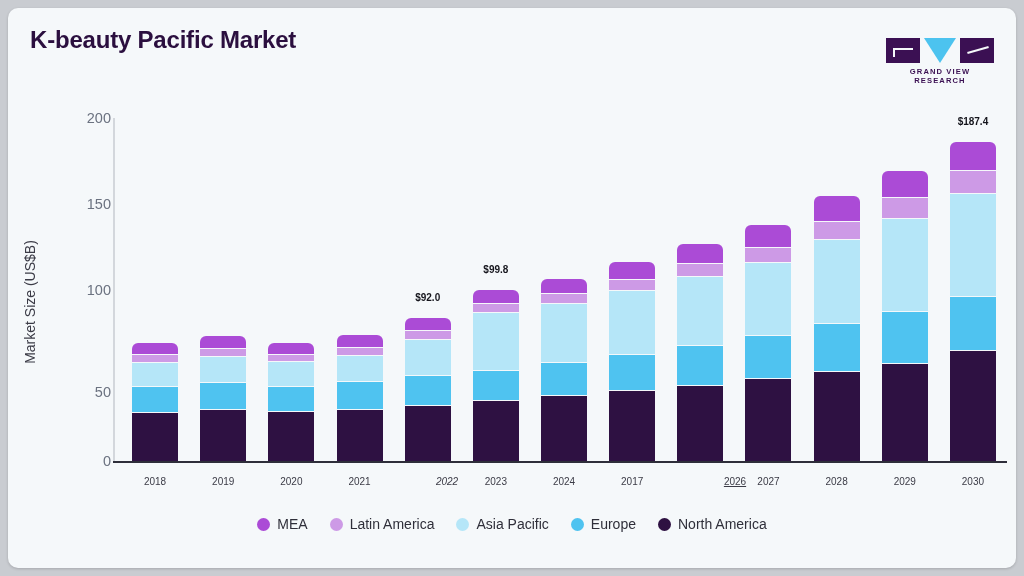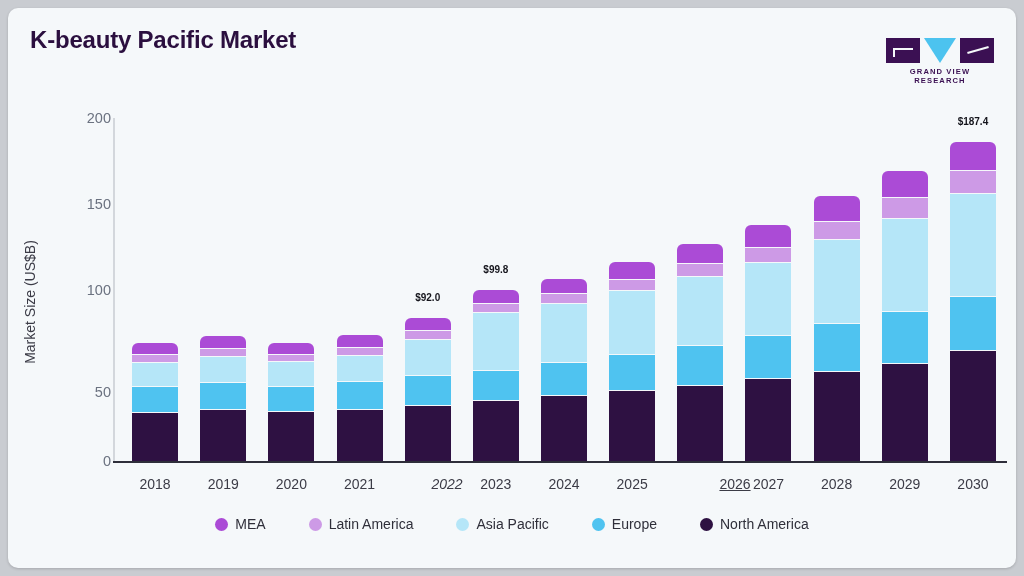--- a/index.html
+++ b/index.html
@@ -71,37 +71,37 @@
     transform: translateY(-50%);
   }
   #ylabel {
     position: absolute; left: -88px; top: 286px;
     width: 220px; text-align: center;
     font-size: 14px; color: #3b3b46;
     transform: rotate(-90deg);
   }
   .xtick {
     position: absolute; top: 468px;
-    text-align: center; font-size: 14px; color: #3b3b46;
+    text-align: center; font-size: 10px; color: #3b3b46;
     transform: translateX(-50%);
   }
   
   .bar { position: absolute; }
   .seg { position: absolute; left: 0; width: 100%; }
   .seg.top { border-top-left-radius: 6px; border-top-right-radius: 6px; }
   .bar-label {
     position: absolute; font-size: 10px; font-weight: bold;
     color: #15151c; text-align: center;
     transform: translateX(-50%);
     white-space: nowrap;
   }
   
   #legend {
     position: absolute; left: 0; top: 508px; width: 1008px;
-    display: flex; justify-content: center; align-items: center; gap: 43px;
+    display: flex; justify-content: center; align-items: center; gap: 22px;
   }
   .legend-item { display: flex; align-items: center; gap: 7px; }
   .legend-dot { width: 13px; height: 13px; border-radius: 50%; }
   .legend-label { font-size: 14px; color: #2f2f3a; }
 </style>
 </head>
 <body>
 
 <div id="card">
 
@@ -133,21 +133,21 @@
         <div class="ytick" style="top: 110px; left: 41px;">200</div>
       </div>
     <div id="xticks">
         <div class="xtick" style="left: 147.077px;">2018</div>
         <div class="xtick" style="left: 215.231px;">2019</div>
         <div class="xtick" style="left: 283.385px;">2020</div>
         <div class="xtick" style="left: 351.538px;">2021</div>
         <div class="xtick" style="left: 439px; font-style: italic;">2022</div>
         <div class="xtick" style="left: 487.846px;">2023</div>
         <div class="xtick" style="left: 556px;">2024</div>
-        <div class="xtick" style="left: 624.154px;">2025</div>
+        <div class="xtick" style="left: 624.154px;">2017</div>
         <div class="xtick" style="left: 727px; text-decoration: underline;">2026</div>
         <div class="xtick" style="left: 760.462px;">2027</div>
         <div class="xtick" style="left: 828.615px;">2028</div>
         <div class="xtick" style="left: 896.769px;">2029</div>
         <div class="xtick" style="left: 964.923px;">2030</div>
       </div>
     <div id="bars">
         <div class="bar" style="left: 124.077px; top: 335.008px; width: 46px; height: 117.992px;">
           <div class="seg" style="background: rgb(46, 17, 66); bottom: 0px; height: 49.392px; border-top: 1.5px solid rgb(245, 248, 250);"></div>
           <div class="seg" style="background: rgb(79, 195, 240); bottom: 49.392px; height: 25.725px; border-top: 1.5px solid rgb(245, 248, 250);"></div>

